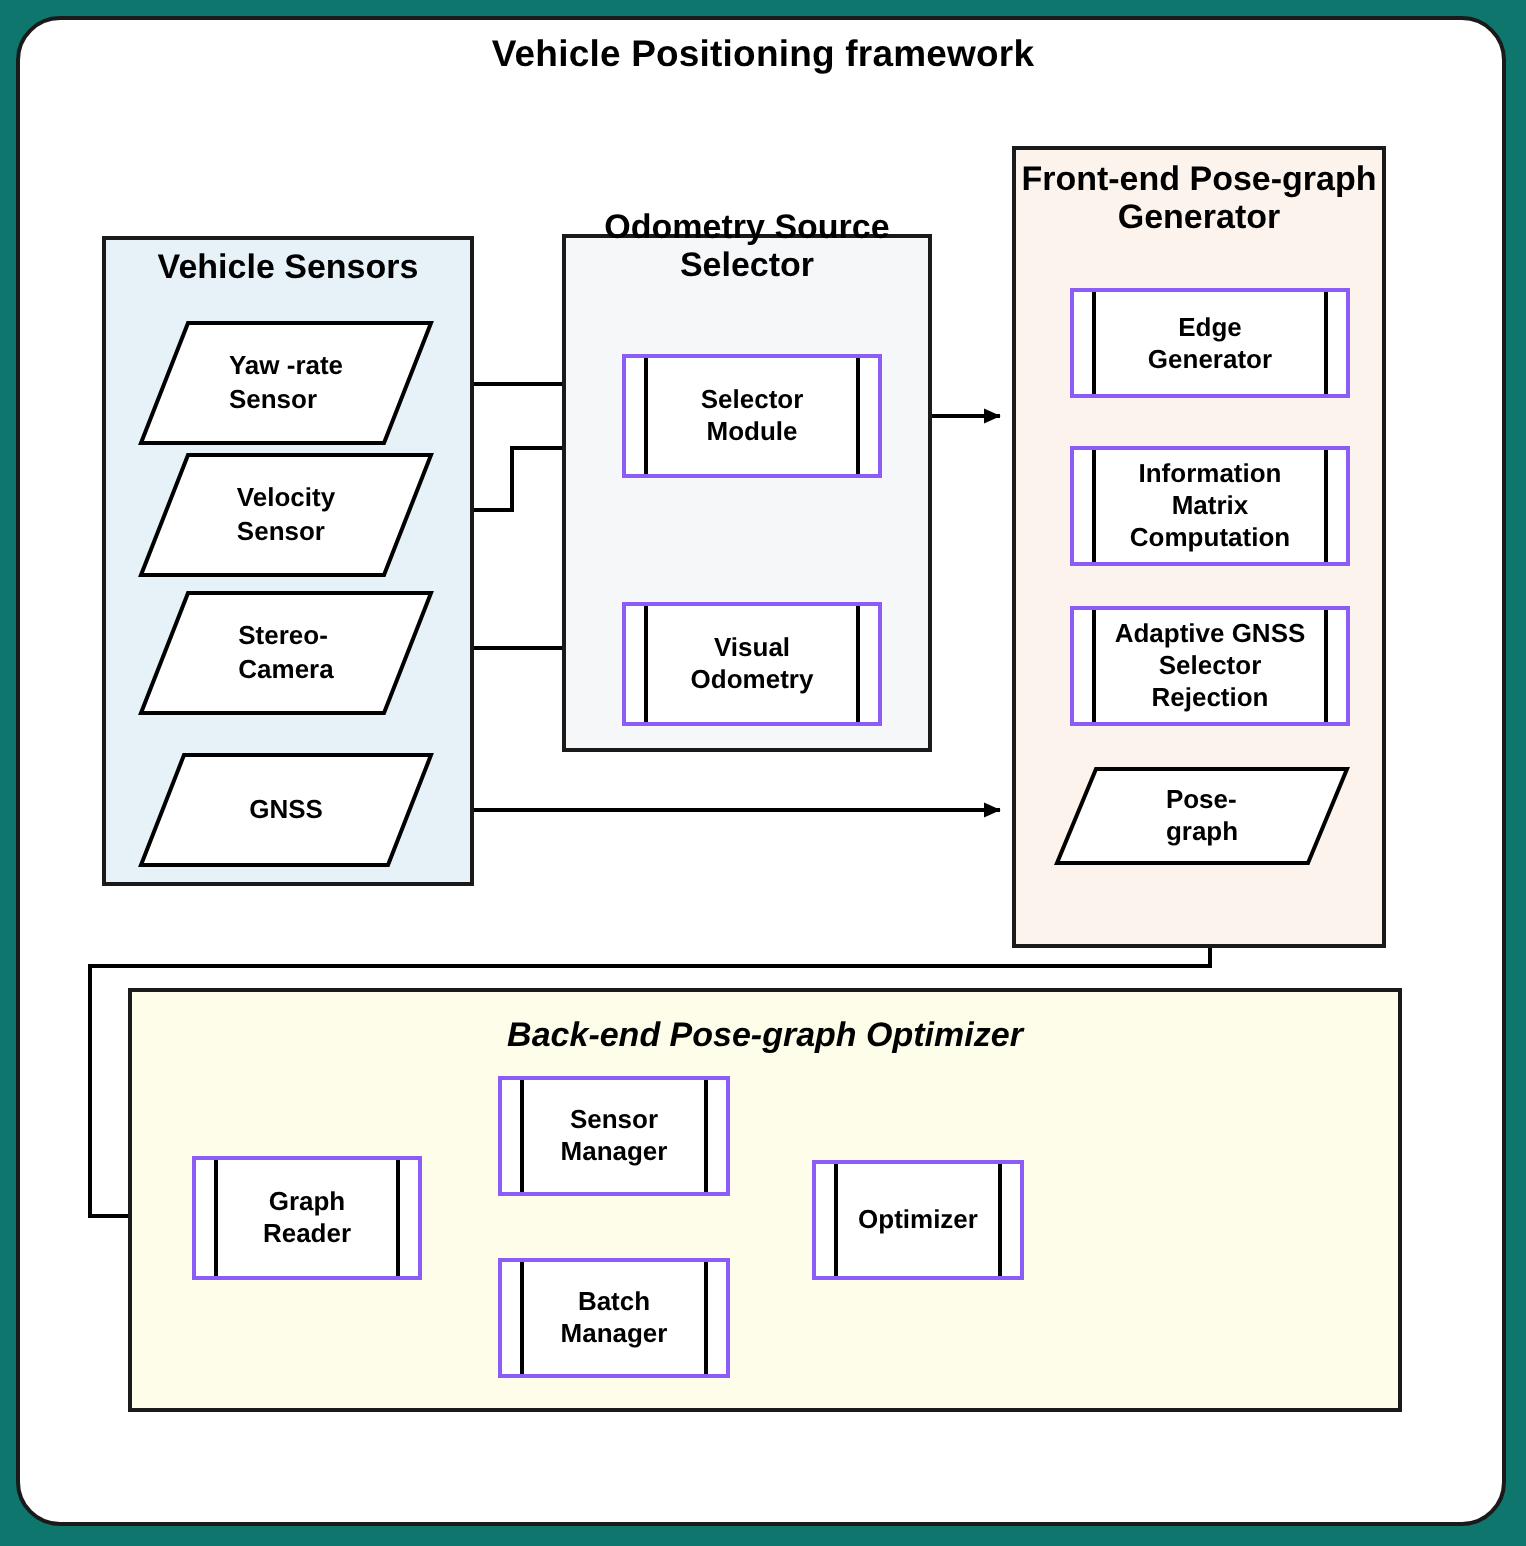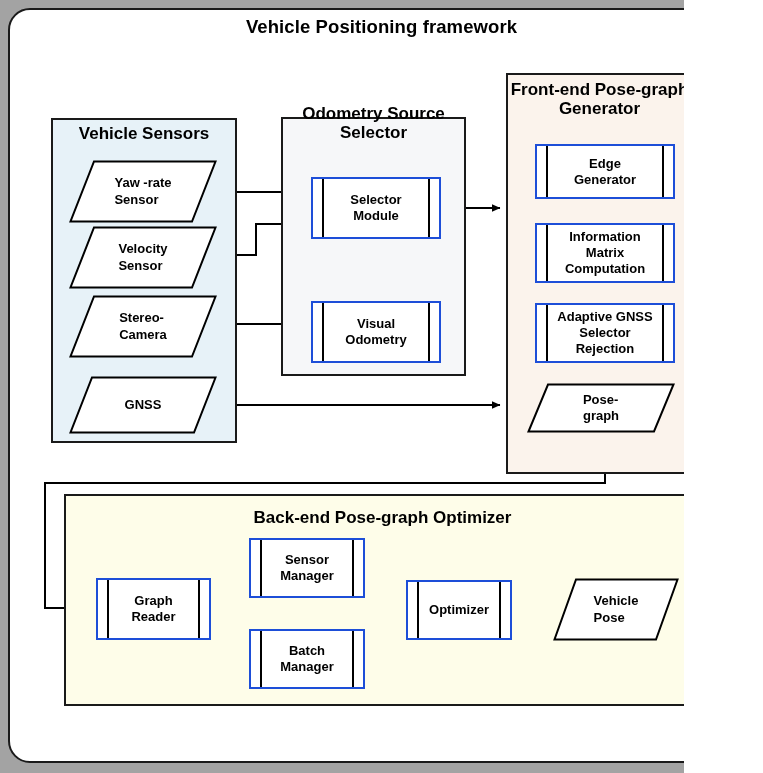--- a/index.html
+++ b/index.html
@@ -5,23 +5,23 @@
   html, body {
     margin: 0;
     padding: 0;
     background: #ffffff;
   }
   body {
     font-family: "Liberation Sans", sans-serif;
   }
   #canvas {
     position: relative;
-    width: 684px;
+    width: 763px;
     height: 773px;
-    background: #a3a3a3;
+    background: #0f766e;
     overflow: hidden;
   }
   .outer-frame {
     position: absolute;
     left: 8px;
     top: 8px;
     width: 745px;
     height: 755px;
     border: 2.5px solid #1a1a1a;
     border-radius: 22px;
@@ -67,21 +67,21 @@
     left: 506px; top: 73px; width: 187px; height: 401px;
     background: #fbf3ec;
   }
   #panel-backend {
     left: 64px; top: 494px; width: 637px; height: 212px;
     background: #fefde9;
   }
   
   .pp {
     position: absolute;
-    border: 2px solid #1d4ed8;
+    border: 2px solid #8b5cf6;
     background: #ffffff;
     box-sizing: border-box;
     display: flex;
     align-items: center;
     justify-content: center;
   }
   .pp::before, .pp::after {
     content: "";
     position: absolute;
     top: 0;
@@ -283,21 +283,21 @@
     </svg>
     <div class="lbl">
       <span>
         <span>Pose-</span><br>
         <span>graph</span>
       </span>
     </div>
   </div>
 
   <div class="panel" id="panel-backend"></div>
-  <div class="panel-title" style="left:64px; top:508px; width:637px;">Back-end Pose-graph Optimizer</div>
+  <div class="panel-title" style="left:64px; top:508px; width:637px;font-style:italic;">Back-end Pose-graph Optimizer</div>
 
   <div class="pp" id="node-graph-reader" style="left:96px; top:578px; width:115px; height:62px;">
     <span class="lbl">
       <span>Graph</span><br>
       <span>Reader</span>
     </span>
   </div>
 
   <div class="pp" id="node-window-manager" style="left:249px; top:538px; width:116px; height:60px;">
     <span class="lbl">
@@ -312,25 +312,14 @@
       <span>Manager</span>
     </span>
   </div>
 
   <div class="pp" id="node-optimizer" style="left:406px; top:580px; width:106px; height:60px;">
     <span class="lbl">
       <span>Optimizer</span>
     </span>
   </div>
 
-  <div class="para" id="node-vehicle-pose" style="left:553px; top:578px; width:126px; height:63px;">
-    <svg width="126" height="63" viewBox="0 0 126 63">
-      <polygon points="23,1.5 124.5,1.5 103,61.5 1.5,61.5" fill="#ffffff" stroke="#000000" stroke-width="2"></polygon>
-    </svg>
-    <div class="lbl">
-      <span>
-        <span>Vehicle</span><br>
-        <span>Pose</span>
-      </span>
-    </div>
-  </div>
 
 </div>
 
 </body></html>

